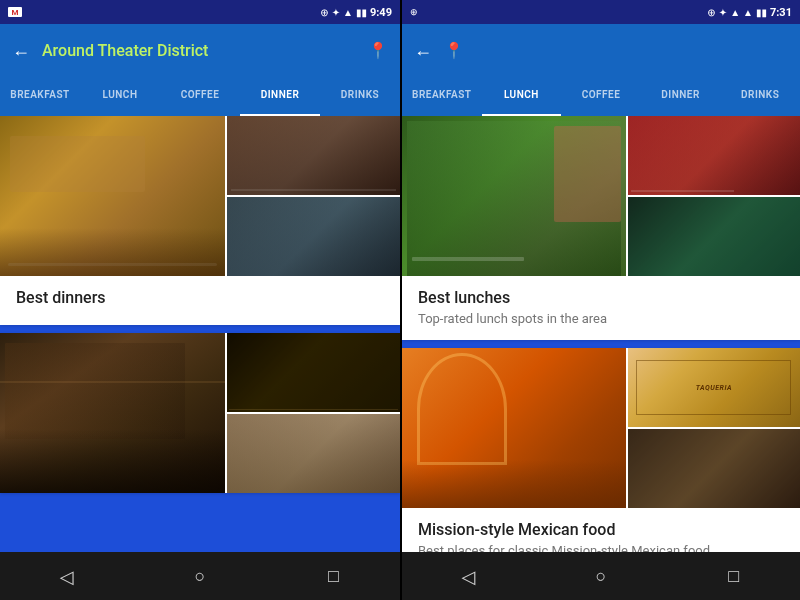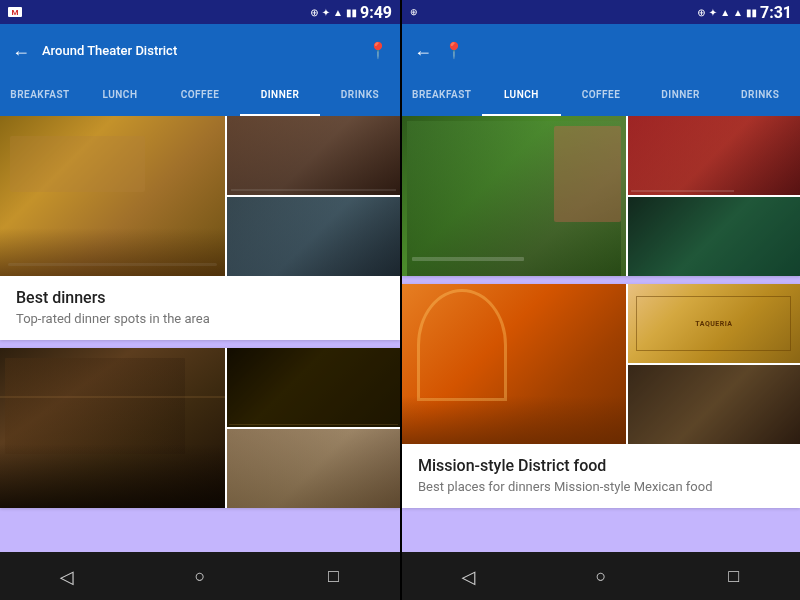--- a/index.html
+++ b/index.html
@@ -46,21 +46,21 @@
       display: flex;
       align-items: center;
       gap: 3px;
       font-size: 10px;
       color: white;
       font-weight: 500;
     }
 
     .status-time {
       color: white;
-      font-size: 16px;
+      font-size: 11px;
       font-weight: bold;
     }
 
     
     .top-bar {
       height: 52px;
       background: #1565c0;
       display: flex;
       align-items: center;
       padding: 0 12px;
@@ -68,22 +68,22 @@
       flex-shrink: 0;
     }
 
     .back-arrow {
       color: white;
       font-size: 18px;
       cursor: pointer;
     }
 
     .top-bar-title {
-      color: #ffffff;
-      font-size: 13px;
+      color: #bef264;
+      font-size: 16px;
       font-weight: 500;
       flex: 1;
     }
 
     .location-icon {
       color: white;
       font-size: 16px;
     }
 
     
@@ -121,21 +121,21 @@
       left: 0;
       right: 0;
       height: 2px;
       background: white;
     }
 
     
     .content {
       flex: 1;
       overflow-y: auto;
-      background: #c4b5fd;
+      background: #1d4ed8;
     }
 
     
     .card {
       background: white;
       margin-bottom: 8px;
       box-shadow: 0 1px 3px rgba(0,0,0,0.15);
     }
 
     .card-images {
@@ -286,21 +286,20 @@
             <div style="position:absolute;top:0;left:0;right:0;bottom:0;background:linear-gradient(160deg,rgba(100,70,40,0.5),rgba(30,15,5,0.7));"></div>
             <div style="position:absolute;bottom:4px;left:4px;right:4px;height:2px;background:rgba(255,255,255,0.1);"></div>
           </div>
           <div class="card-img-side-bottom" style="background: linear-gradient(135deg, #37474F 0%, #546E7A 50%, #263238 100%); position:relative;">
             <div style="position:absolute;top:0;left:0;right:0;bottom:0;background:linear-gradient(160deg,rgba(50,70,80,0.3),rgba(20,30,40,0.6));"></div>
           </div>
         </div>
       </div>
       <div class="card-text">
         <div class="card-title">Best dinners</div>
-        <div class="card-subtitle">Top-rated dinner spots in the area</div>
       </div>
     </div>
 
     <div class="card">
       <div class="card-images">
         <div class="card-img-main" style="background: linear-gradient(145deg, #2d1f0e 0%, #5c3d1e 30%, #3d2a10 60%, #1a0f05 100%); position:relative;">
           <div style="position:absolute;top:0;left:0;right:0;bottom:0;">
 
             <div style="position:absolute;top:10px;left:5px;width:80%;height:60%;background:linear-gradient(to right, rgba(80,50,20,0.4), rgba(30,15,5,0.2));border-radius:1px;"></div>
             <div style="position:absolute;bottom:0;left:0;right:0;height:40%;background:linear-gradient(to top, rgba(10,5,0,0.8),transparent);"></div>
@@ -372,48 +371,52 @@
         <div class="card-img-side">
           <div class="card-img-side-top" style="background: linear-gradient(135deg, #8B1a1a 0%, #C0392B 50%, #5D1010 100%); position:relative;">
             <div style="position:absolute;top:0;left:0;right:0;bottom:0;background:linear-gradient(145deg,rgba(200,60,60,0.3),rgba(80,20,20,0.5));"></div>
             <div style="position:absolute;bottom:3px;left:3px;width:60%;height:2px;background:rgba(255,255,255,0.15);"></div>
           </div>
           <div class="card-img-side-bottom" style="background: linear-gradient(135deg, #1a3a2a 0%, #2E7D52 50%, #1B5E40 100%); position:relative;">
             <div style="position:absolute;top:0;left:0;right:0;bottom:0;background:rgba(0,0,0,0.3);"></div>
           </div>
         </div>
       </div>
+      <div class="card-text">
+        <div class="card-title">Best lunches</div>
+        <div class="card-subtitle">Top-rated lunch spots in the area</div>
+      </div>
     </div>
 
     <div class="card">
       <div class="card-images">
         <div class="card-img-main" style="background: linear-gradient(135deg, #E67E22 0%, #D35400 40%, #A04000 70%, #7B3100 100%); position:relative;">
           <div style="position:absolute;top:0;left:0;right:0;bottom:0;">
 
             <div style="position:absolute;top:5px;left:15px;width:40%;height:70%;border:3px solid rgba(255,200,100,0.4);border-radius:50% 50% 0 0;"></div>
             <div style="position:absolute;bottom:0;left:0;right:0;height:30%;background:linear-gradient(to top,rgba(100,40,0,0.7),transparent);"></div>
           </div>
         </div>
         <div class="card-img-side">
-          <div class="card-img-side-top" style="background: linear-gradient(135deg, #5B4A35 0%, #8B7355 50%, #4A3525 100%); position:relative;">
+          <div class="card-img-side-top" style="background: linear-gradient(135deg, #5B4A35 0%, #8B7355 50%, #4A3525 100%); position:relative;font-style:italic;">
 
             <div style="position:absolute;top:0;left:0;right:0;bottom:0;background:linear-gradient(135deg,#E8C080 0%,#D4A840 30%,#B88A20 60%,#8B6614 100%);">
               <div style="position:absolute;top:15%;left:5%;right:5%;bottom:15%;border:1.5px solid rgba(100,60,0,0.5);display:flex;align-items:center;justify-content:center;">
                 <span style="font-size:7px;font-weight:bold;color:#5a3000;letter-spacing:0.5px;">TAQUERIA</span>
               </div>
             </div>
           </div>
           <div class="card-img-side-bottom" style="background: linear-gradient(135deg, #4A3520 0%, #7B5C35 50%, #3A2515 100%); position:relative;">
             <div style="position:absolute;top:0;left:0;right:0;bottom:0;background:rgba(0,0,0,0.25);"></div>
           </div>
         </div>
       </div>
       <div class="card-text">
-        <div class="card-title">Mission-style District food</div>
-        <div class="card-subtitle">Best places for dinners Mission-style Mexican food</div>
+        <div class="card-title">Mission-style Mexican food</div>
+        <div class="card-subtitle">Best places for classic Mission-style Mexican food</div>
       </div>
     </div>
 
   </div>
 
   <div class="bottom-nav">
     <div class="nav-btn">◁</div>
     <div class="nav-btn">○</div>
     <div class="nav-btn">□</div>
   </div>

